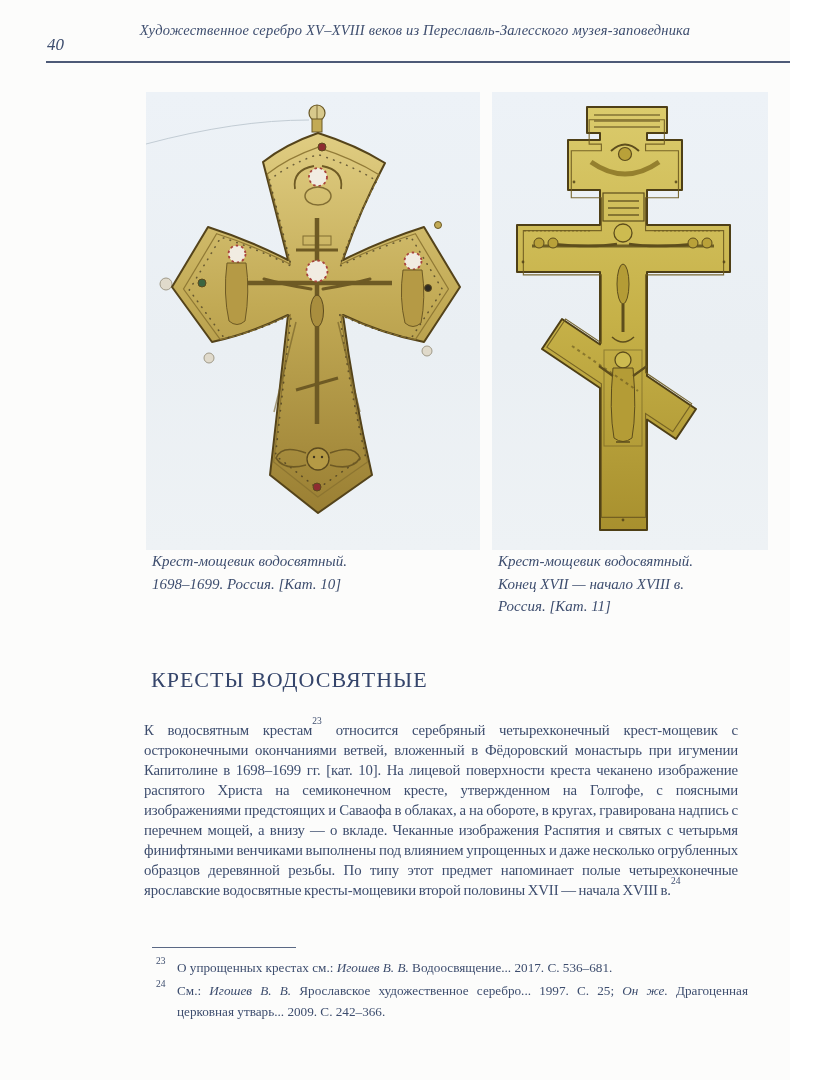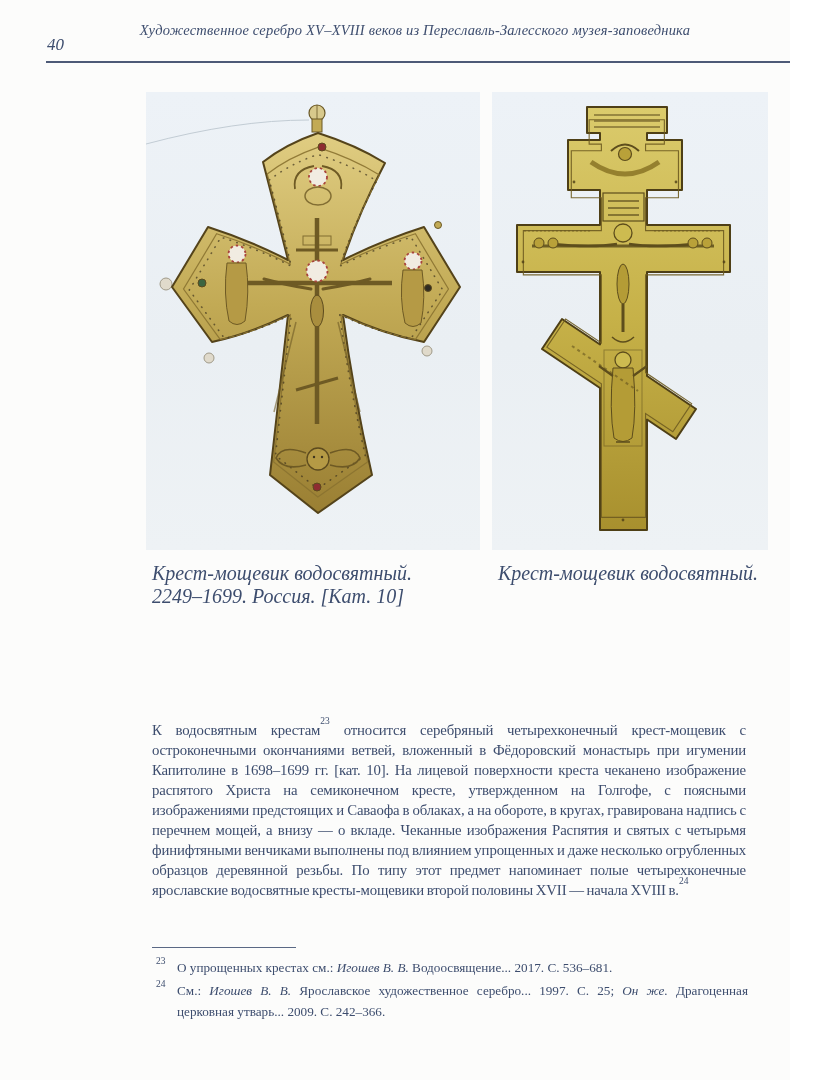--- a/index.html
+++ b/index.html
@@ -15,28 +15,28 @@
     position:absolute; left:100px; right:60px; top:22px; text-align:center;
     font-style:italic; font-size:14.5px; white-space:nowrap; letter-spacing:0.2px;
   }
   .header-rule { position:absolute; left:46px; top:61px; width:753px; height:1.5px; background: var(--rule, #4d5a77); }
   
   .figure { position:absolute; top:92px; }
   .figure-left  { left:146px; width:334px; }
   .figure-right { left:492px; width:276px; }
   .photo { width:100%; height:458px; background: linear-gradient(180deg,#edf2f7 0%,#eaeff3 55%,#eef2f5 100%); }
   .photo svg { display:block; width:100%; height:100%; }
-  .caption { margin-top:12px; padding-left:6px; font-style:italic; font-size:20px; line-height:22.5px; }
+  .caption { padding-left:6px; font-style:italic; font-size:15px; line-height:22.5px; }
   
   .section-heading {
     position:absolute; left:151px; top:667px; margin:0;
     font-size:22px; font-weight:normal; letter-spacing:1px; color: var(--heading-ink, #35456b);
   }
   .body-text {
-    position:absolute; left:152px; top:705px; width:594px;
+    position:absolute; left:144px; top:705px; width:594px;
     font-size:14.8px; line-height:20px; text-align:justify;
     letter-spacing:-0.15px; word-spacing:-0.8px;
   }
   .body-text sup, .fn-marker {
     font-size:9.5px; line-height:0; position:relative; top:-5px; letter-spacing:0;
   }
   
   .footnote-rule { position:absolute; left:152px; top:947px; width:144px; height:1.2px; background: var(--ink, #3d4d6e); opacity:.85; }
   .footnotes { position:absolute; left:152px; top:957px; width:596px; font-size:13.2px; line-height:21px; text-align:justify; }
   .footnote { position:relative; padding-left:25px; margin-bottom:2px; }
@@ -108,21 +108,21 @@
           <circle cx="176" cy="365" r="1.2" fill="#3f351f"></circle>
 
         <circle cx="176" cy="55" r="4" fill="var(--gem-red,#8e2c31)" stroke="#5c4a1e"></circle>
         <circle cx="56" cy="191" r="4" fill="var(--gem-green,#3c6540)" stroke="#5c4a1e"></circle>
         <circle cx="282" cy="196" r="3.5" fill="var(--gem-dark,#2f2b22)" stroke="#5c4a1e"></circle>
         <circle cx="171" cy="395" r="4" fill="var(--gem-red,#8e2c31)" stroke="#5c4a1e"></circle>
       </svg>
     </div>
     <figcaption class="caption">
       <div>Крест-мощевик водосвятный.</div>
-      <div>2249–1699. Россия. [Кат. 10]</div>
+      <div>1698–1699. Россия. [Кат. 10]</div>
     </figcaption>
   </figure>
 
   <figure class="figure figure-right" style="margin:0">
     <div class="photo">
       <svg viewBox="0 0 276 458" aria-hidden="true">
         <defs>
           <linearGradient id="goldR" x1="0" y1="0" x2="0" y2="1">
             <stop offset="0%" stop-color="#dbcb6c"></stop>
             <stop offset="50%" stop-color="#c6b148"></stop>
@@ -160,23 +160,26 @@
           <circle cx="82" cy="90" r="1.4"></circle>
             <circle cx="184" cy="90" r="1.4"></circle>
           <circle cx="31" cy="170" r="1.4"></circle>
             <circle cx="232" cy="170" r="1.4"></circle>
           <circle cx="131" cy="428" r="1.4"></circle>
         </g>
       </svg>
     </div>
     <figcaption class="caption">
       <div>Крест-мощевик водосвятный.</div>
+      <div>Конец XVII — начало XVIII в.</div>
+      <div>Россия. [Кат. 11]</div>
     </figcaption>
   </figure>
 
+  <h1 class="section-heading">КРЕСТЫ ВОДОСВЯТНЫЕ</h1>
 
   <p class="body-text"><span>К водосвятным крестам</span><sup>23</sup><span> относится серебряный четырехконечный крест-мощевик с остроконечными окончаниями ветвей, вложенный в Фёдоровский монастырь при игумении Капитолине в 1698–1699 гг. [кат. 10]. На лицевой поверхности креста чеканено изображение распятого Христа на семиконечном кресте, утвержденном на Голгофе, с поясными изображениями предстоящих и Саваофа в облаках, а на обороте, в кругах, гравирована надпись с перечнем мощей, а внизу — о вкладе. Чеканные изображения Распятия и святых с четырьмя финифтяными венчиками выполнены под влиянием упрощенных и даже несколько огрубленных образцов деревянной резьбы. По типу этот предмет напоминает полые четырехконечные ярославские водосвятные кресты-мощевики второй половины XVII — начала XVIII в.</span><sup>24</sup></p>
 
   <div class="footnote-rule"></div>
   <div class="footnotes">
     <div class="footnote">
       <sup class="fn-marker">23</sup><span>О упрощенных крестах см.: </span><span class="fn-italic">Игошев В. В.</span><span> Водоосвящение... 2017. С. 536–681.</span>
     </div>
     <div class="footnote">
       <sup class="fn-marker">24</sup><span>См.: </span><span class="fn-italic">Игошев В. В.</span><span> Ярославское художественное серебро... 1997. С. 25; </span><span class="fn-italic">Он же.</span><span> Драгоценная церковная утварь... 2009. С. 242–366.</span>

